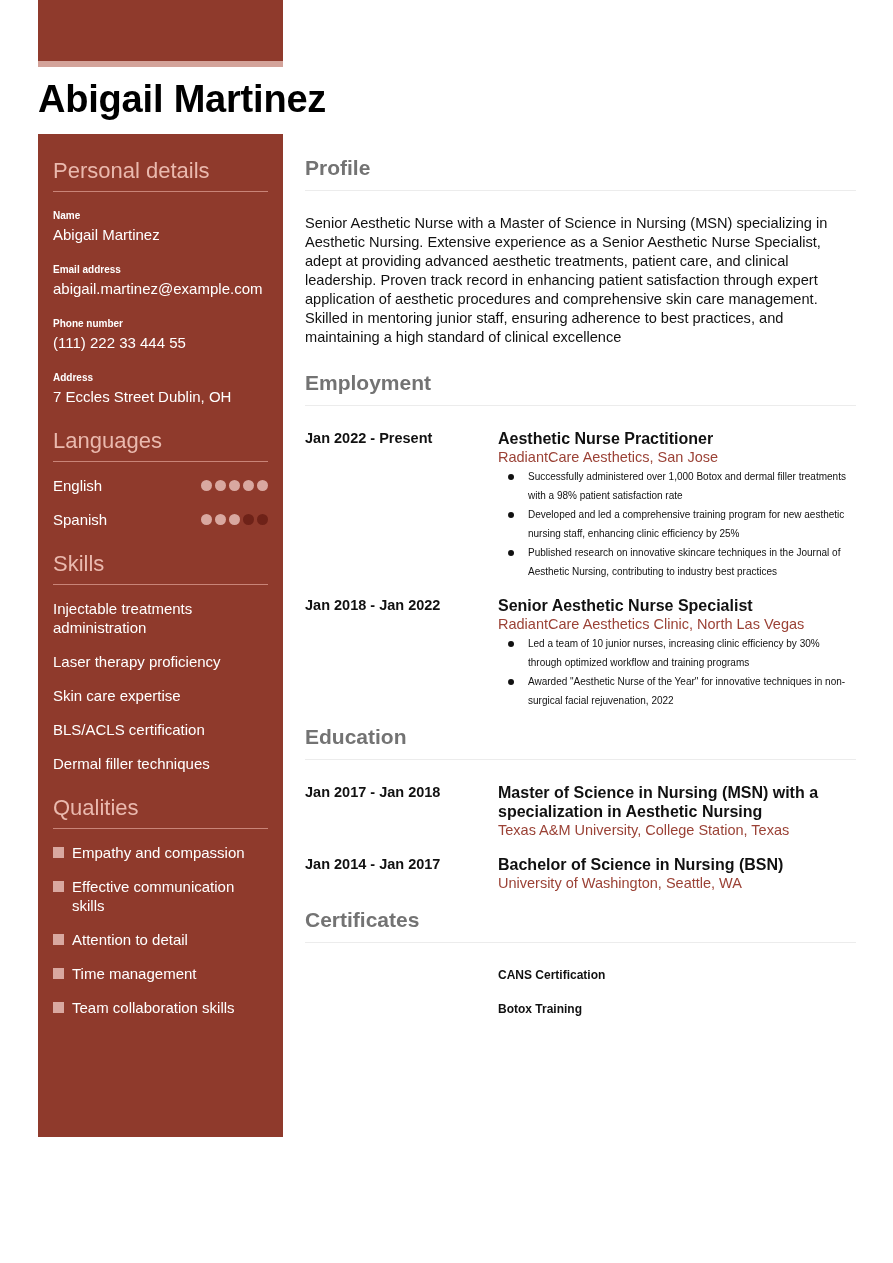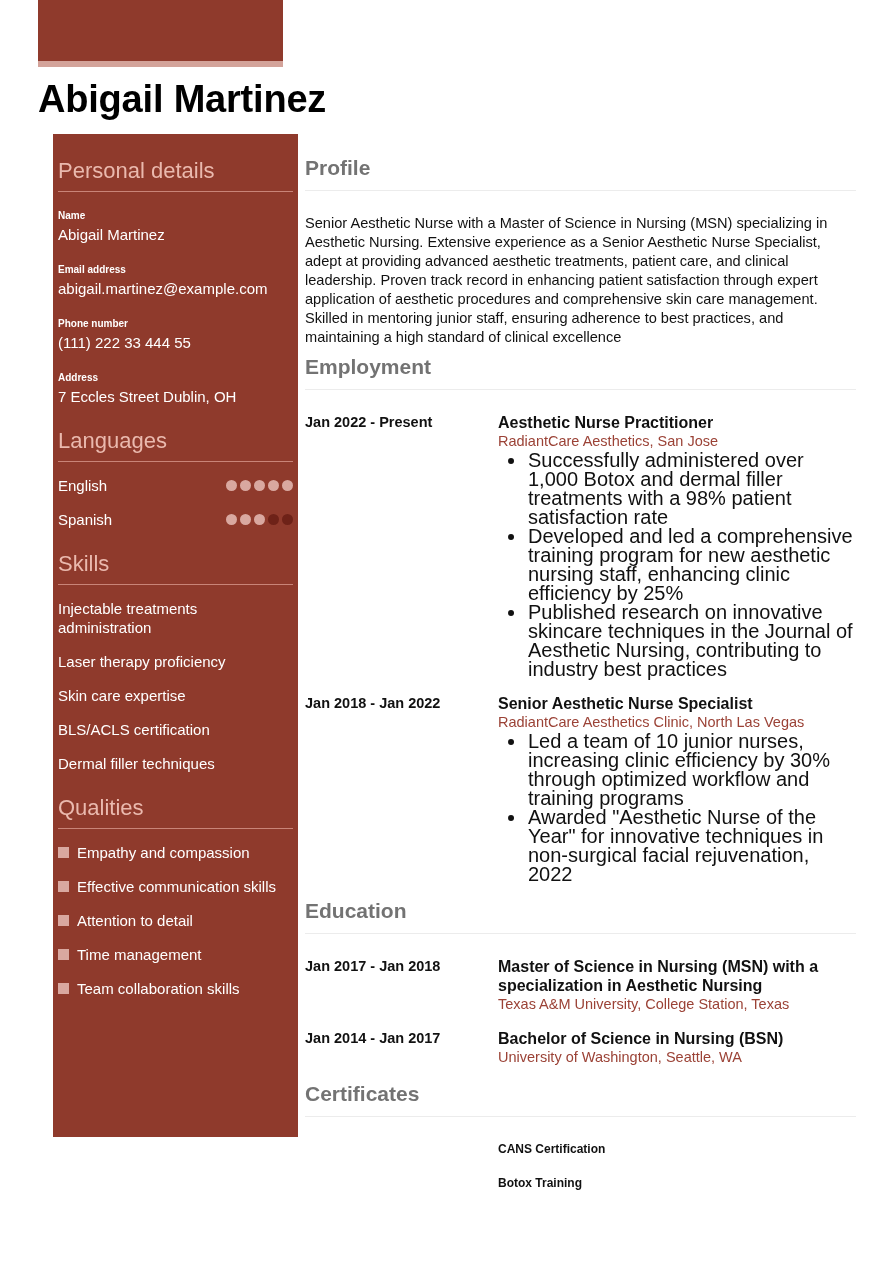--- a/index.html
+++ b/index.html
@@ -4,47 +4,47 @@
 <style>
   * { box-sizing: border-box; margin: 0; padding: 0; }
   html, body { width: 893px; height: 1263px; background: #ffffff; overflow: hidden; }
   body { position: relative; font-family: "Liberation Sans", sans-serif; color: #111; }
 
   .top-bar { position: absolute; left: 38px; top: 0; width: 245px; height: 61px; background: #8f3a2c; }
   .top-bar-accent { position: absolute; left: 38px; top: 61px; width: 245px; height: 6px; background: #d3a39a; }
 
   .name-title { position: absolute; left: 38px; top: 78px; font-size: 38px; font-weight: bold; color: #000; letter-spacing: -0.2px; }
 
-  .sidebar { position: absolute; left: 38px; top: 134px; width: 245px; height: 1003px; background: #8f3a2c; padding: 0 5px; color: #fff; margin-left: 15px; }
+  .sidebar { position: absolute; left: 38px; top: 134px; width: 245px; height: 1003px; background: #8f3a2c; padding: 0 15px; color: #fff; }
   .side-heading { font-size: 22px; color: #eab9ae; font-weight: normal; padding-bottom: 7px; border-bottom: 1px solid #c98478; margin-bottom: 14px; }
   .side-section { margin-top: 22px; }
   .side-section:first-child { margin-top: 24px; }
   .field { margin-bottom: 16px; }
   .field-label { font-size: 10px; font-weight: bold; line-height: 19px; }
   .field-value { font-size: 15px; line-height: 19px; }
 
   .lang-row { display: flex; justify-content: space-between; align-items: center; height: 19px; margin-bottom: 15px; font-size: 15px; }
   .dots { display: flex; gap: 3px; }
   .dot { width: 11px; height: 11px; border-radius: 50%; background: #d9a8a0; }
   .dot.off { background: #6e2218; }
 
   .skill { font-size: 15px; line-height: 19px; margin-bottom: 15px; }
   .quality { display: flex; font-size: 15px; line-height: 19px; margin-bottom: 15px; }
   .quality .sq { flex: 0 0 11px; width: 11px; height: 11px; background: #d9a8a0; margin-top: 4px; margin-right: 8px; }
 
   .main { position: absolute; left: 305px; top: 156px; width: 551px; }
   .main-heading { font-size: 21px; font-weight: bold; color: #737373; padding-bottom: 10px; border-bottom: 1px solid #ececec; margin-bottom: 23px; }
-  .profile-text { font-size: 14.6px; line-height: 19px; margin-bottom: 8px; }
+  .profile-text { font-size: 14.6px; line-height: 19px; margin-bottom: 24px; }
   .entry { display: flex; margin-bottom: 15px; }
   .entry-date { flex: 0 0 193px; font-size: 14.5px; font-weight: bold; line-height: 19px; }
   .entry-body { flex: 1; }
   .entry-title { font-size: 16px; font-weight: bold; line-height: 19px; }
   .entry-sub { font-size: 14.5px; line-height: 19px; color: #9b4236; }
   .bullets { list-style: none; padding-left: 30px; }
-  .bullets li { position: relative; font-size: 20px; line-height: 19px; }
+  .bullets li { position: relative; font-size: 10px; line-height: 19px; }
   .bullets li::before { content: ""; position: absolute; left: -20px; top: 7px; width: 6px; height: 6px; border-radius: 50%; background: #111; }
   .section { margin-bottom: 4px; }
   .cert { margin-left: 193px; font-size: 12px; font-weight: bold; line-height: 19px; margin-bottom: 15px; }
 </style>
 </head>
 <body>
 
 <div class="top-bar"></div>
 <div class="top-bar-accent"></div>
 <h1 class="name-title">Abigail Martinez</h1>

